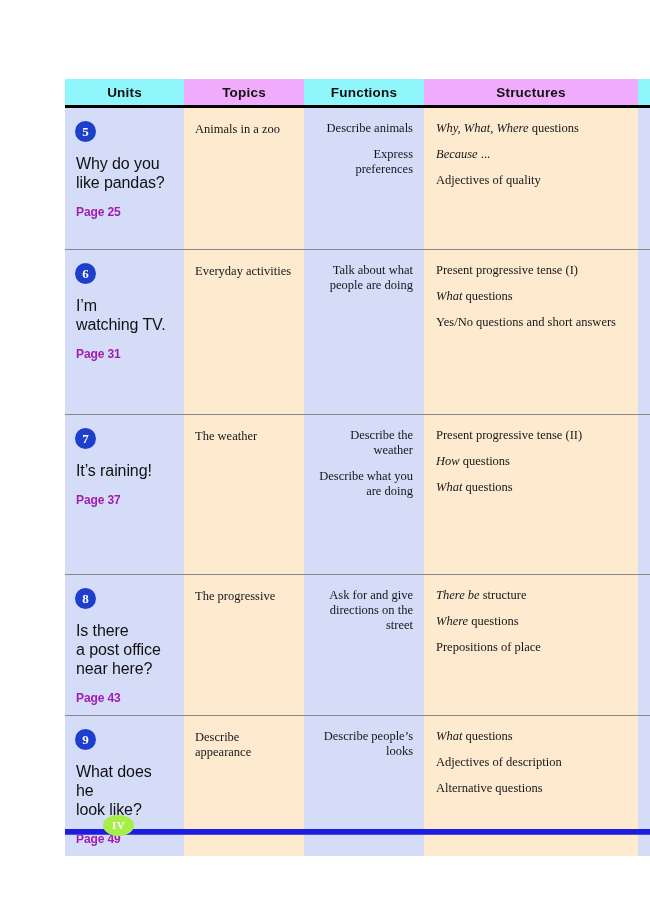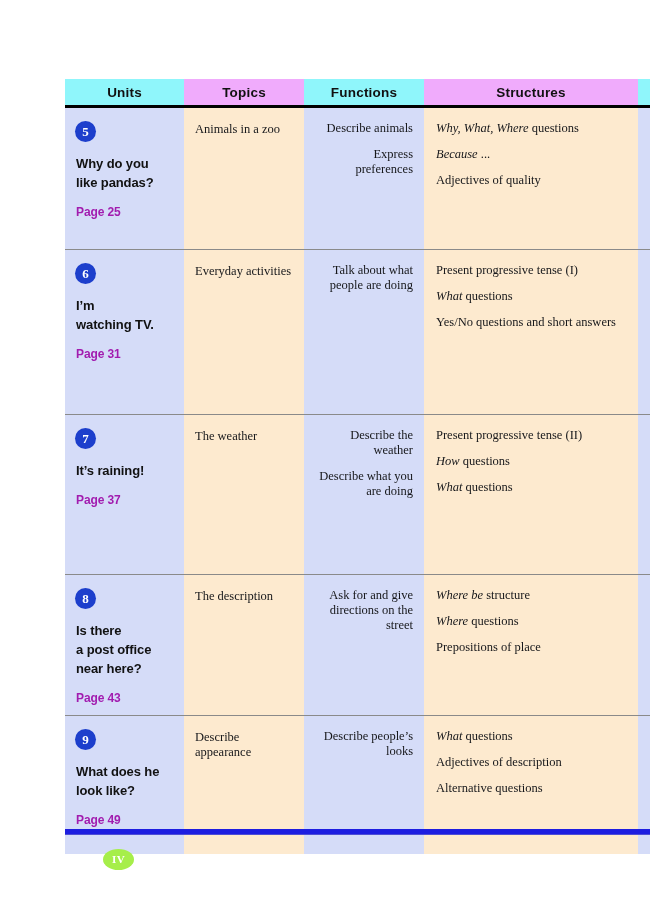--- a/index.html
+++ b/index.html
@@ -83,22 +83,22 @@
     font-family: "Liberation Serif", serif;
     font-weight: bold;
     font-size: 13px;
     line-height: 19px;
     text-align: center;
     margin-bottom: 13px;
     box-shadow: 0 0 0 1px #1d3fcc;
   }
   .unit-title {
     font-family: "Liberation Sans", sans-serif;
-    font-weight: bold;
-    font-size: 13px;
+    font-weight: normal;
+    font-size: 16px;
     line-height: 19px;
     color: #111111;
     margin-bottom: 13px;
     letter-spacing: -0.1px;
   }
   .unit-page {
     font-family: "Liberation Sans", sans-serif;
     font-weight: bold;
     font-size: 12px;
     color: #a21caf;
@@ -131,21 +131,21 @@
     width: 585px;
     height: 5px;
     background: #1d1de0;
     border-bottom: 1px solid #4d4dd6;
   }
 
   
   #folio {
     position: absolute;
     left: 103px;
-    top: 849px;
+    top: 815px;
     width: 31px;
     height: 21px;
     border-radius: 50%;
     background: #a6ee4a;
     color: #ffffff;
     font-family: "Liberation Serif", serif;
     font-weight: bold;
     font-size: 11px;
     line-height: 21px;
     text-align: center;
@@ -273,31 +273,31 @@
               <div class="unit-title">
                 <div>Is there</div>
                 <div>a post office</div>
                 <div>near here?</div>
               </div>
               <div class="unit-page">Page 43</div>
             </div>
           </td>
           <td class="cl-peach topics">
             <div class="cellpad">
-              <div class="serif-line">The description</div>
+              <div class="serif-line">The progressive</div>
             </div>
           </td>
           <td class="cl-lav functions">
             <div class="cellpad">
               <div class="serif-line">Ask for and give directions on the street</div>
             </div>
           </td>
           <td class="cl-peach structures">
             <div class="cellpad">
-              <div class="serif-line"><i>Where be</i><span> structure</span></div>
+              <div class="serif-line"><i>There be</i><span> structure</span></div>
               <div class="serif-line"><i>Where</i><span> questions</span></div>
               <div class="serif-line"><span>Prepositions of place</span></div>
             </div>
           </td>
           <td class="cl-lav"></td>
         </tr>
         <tr style="height: 138px;">
           <td class="cl-lav units">
             <div class="cellpad">
               <div class="unit-badge">9</div>

